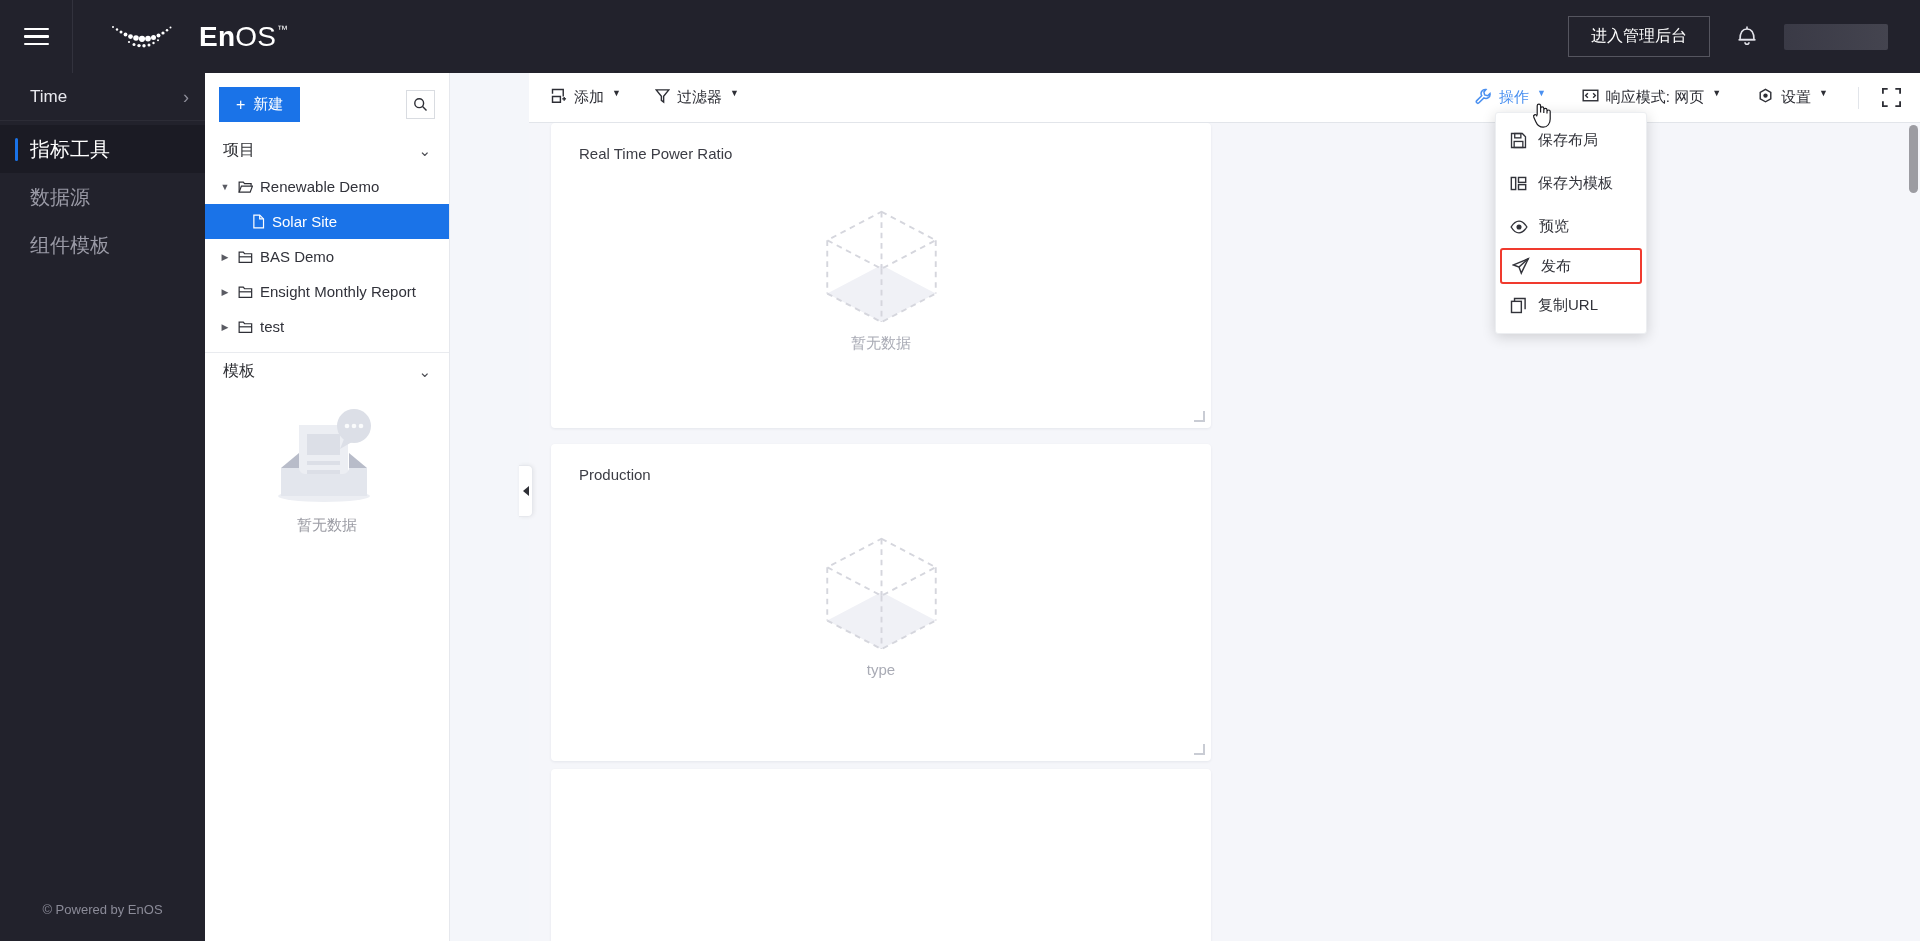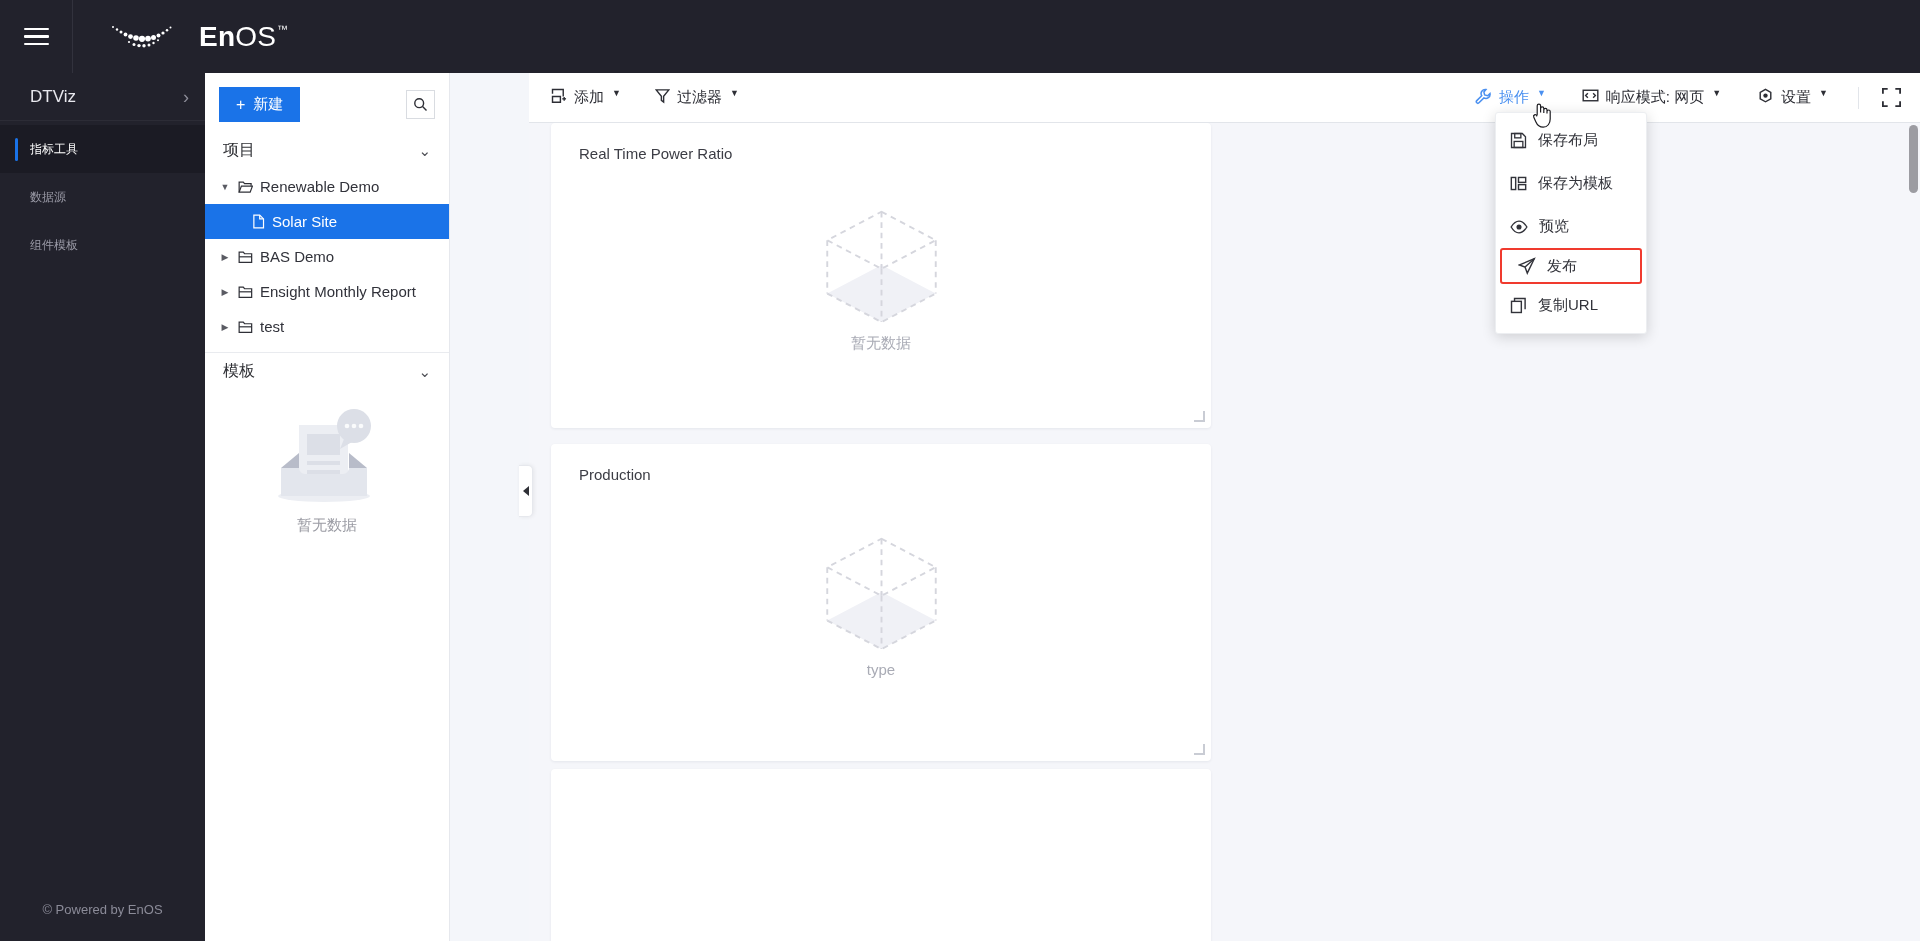--- a/index.html
+++ b/index.html
@@ -57,21 +57,21 @@
   }
   .leftnav-head {
     height: 48px; display: flex; align-items: center;
     padding: 0 16px 0 30px; border-bottom: 1px solid #2c2c36;
   }
   .leftnav-title { color: #e8e8ee; font-size: 17px; flex: 1; }
   .leftnav-chev { color: #8d8d99; font-size: 18px; line-height: 1; }
   .nav-items { padding-top: 4px; }
   .nav-item {
     position: relative; height: 48px; display: flex; align-items: center;
-    padding-left: 30px; color: #9a9aa6; font-size: 12px; cursor: pointer;
+    padding-left: 30px; color: #9a9aa6; font-size: 20px; cursor: pointer;
   }
   .nav-item.active { color: #ffffff; background: #1b1b24; }
   .nav-item.active::before {
     content: ""; position: absolute; left: 15px; top: 13px;
     width: 3px; height: 23px; background: #1a73e8; border-radius: 2px;
   }
   .leftnav-footer {
     margin-top: auto; padding-bottom: 24px; text-align: center;
     color: #8b8b98; font-size: 13px;
   }
@@ -146,21 +146,21 @@
     position: absolute; top: 112px; left: 1495px; width: 152px;
     background: #fff; border: 1px solid #eceef1; border-radius: 3px;
     box-shadow: 0 3px 14px rgba(0,0,0,.16); padding: 6px 0; z-index: 40;
   }
   .menu-item {
     display: flex; align-items: center; gap: 11px; height: 43px;
     padding: 0 14px; font-size: 15px; color: #32333a; cursor: pointer;
   }
   .menu-item.highlighted {
     border: 2px solid #f03a2e; border-radius: 3px; margin: 0 4px;
-    padding: 0 16px; height: 36px;
+    padding: 0 10px; height: 36px;
   }
 
   
   .cursor { position: absolute; left: 1532px; top: 101px; z-index: 60; pointer-events: none; }
 
   
   .canvas {
     position: absolute; top: 123px; left: 529px; width: 1391px; height: 818px;
     background: #f5f6fa; overflow: hidden;
   }
@@ -225,25 +225,37 @@
           <circle cx="26" cy="22" r="1.1"></circle>
             <circle cx="55" cy="20.3" r="1"></circle>
         </g>
       </svg>
       <div class="brand-text">
         <b>En</b>
           <i>OS</i>
           <span class="brand-tm">™</span>
       </div>
     </div>
+    <div class="topbar-right">
+      <button class="admin-btn">进入管理后台</button>
+      <span class="bell-icon">
+        <svg width="22" height="24" viewBox="0 0 22 24" fill="none" stroke="#e3e3ea" stroke-width="1.6">
+          <path d="M4 16.5 C4 10 5.5 6 11 6 C16.5 6 18 10 18 16.5 Z"></path>
+          <line x1="2.5" y1="16.8" x2="19.5" y2="16.8"></line>
+          <path d="M9 19.2 a2 2 0 0 0 4 0"></path>
+          <line x1="11" y1="3.4" x2="11" y2="6"></line>
+        </svg>
+      </span>
+      <div class="avatar-box"></div>
+    </div>
   </div>
 
   <div class="leftnav">
     <div class="leftnav-head">
-      <div class="leftnav-title">DTViz</div>
+      <div class="leftnav-title">Time</div>
       <span class="leftnav-chev">›</span>
     </div>
     <div class="nav-items">
       <div class="nav-item active">
         <span>指标工具</span>
       </div>
       <div class="nav-item">
         <span>数据源</span>
       </div>
       <div class="nav-item">

